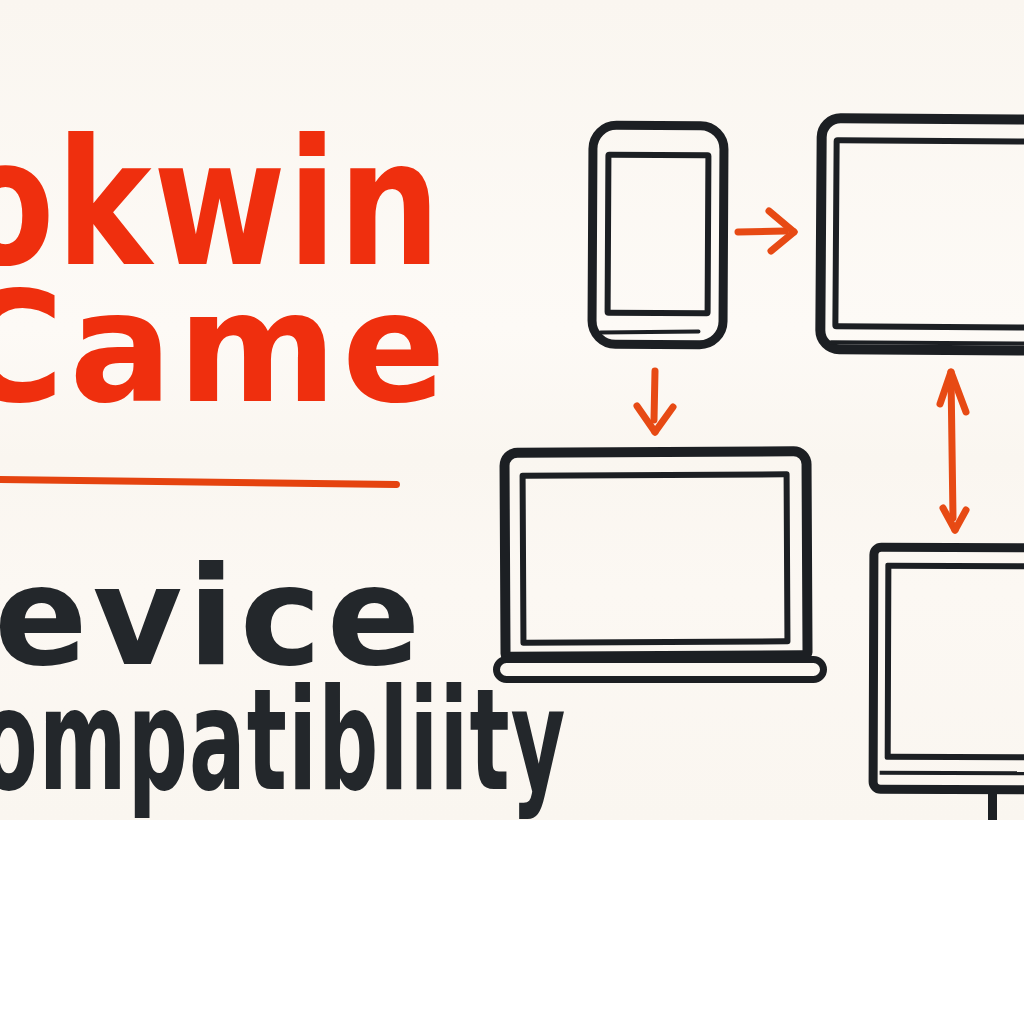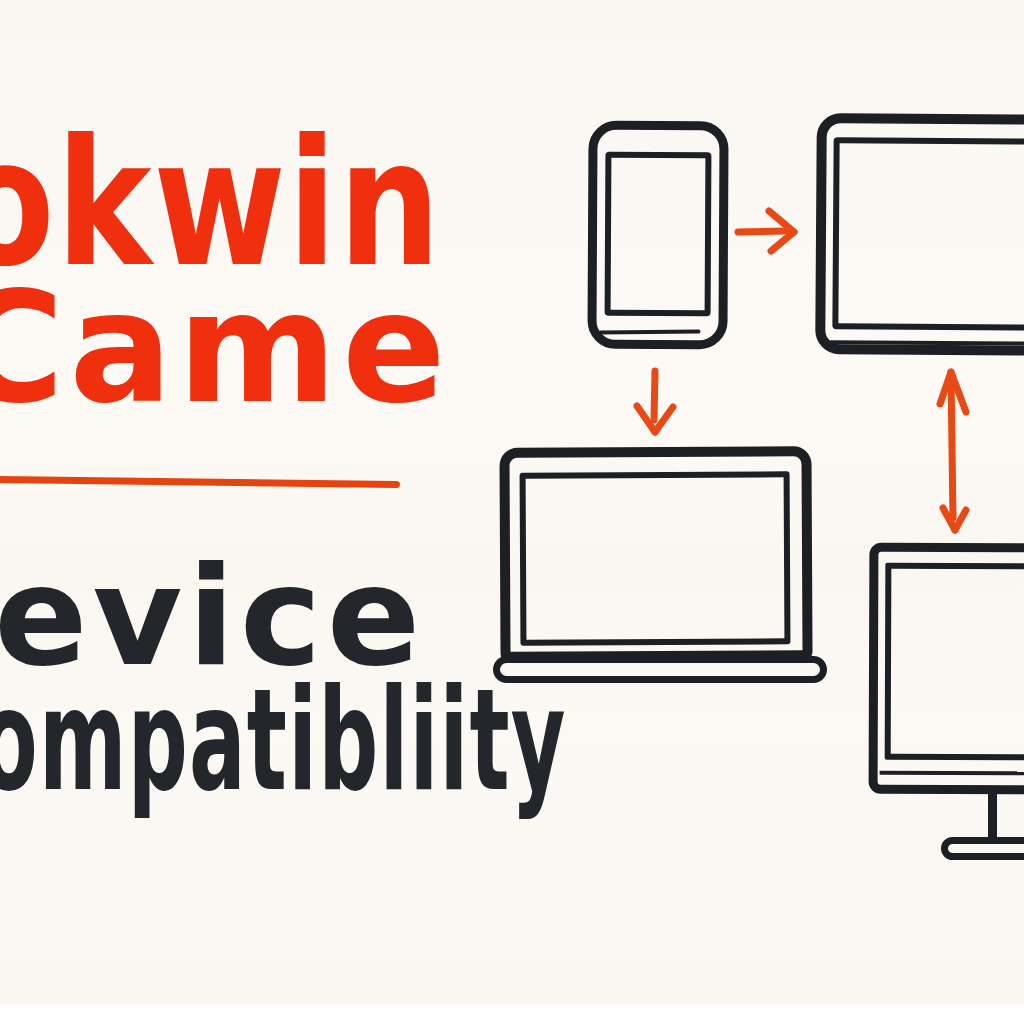--- a/index.html
+++ b/index.html
@@ -1,19 +1,19 @@
 <!DOCTYPE html>
 <html><head>
 <meta charset="utf-8">
 <style>
   * { margin: 0; padding: 0; box-sizing: border-box; }
   html, body { width: 1024px; height: 1024px; overflow: hidden; }
   .canvas {
     position: relative;
-    width: 1024px; height: 1004px;
+    width: 1024px; height: 820px;
     overflow: hidden;
     background: linear-gradient(180deg, var(--bg) 0%, #fdfaf6 40%, var(--bg) 56%, #fcf8f3 72%, var(--bg) 100%);
     font-family: "DejaVu Sans", "Liberation Sans", sans-serif;
   }
   .txt {
     position: absolute;
     font-weight: bold;
     line-height: 1;
     white-space: nowrap;
     transform-origin: left top;

